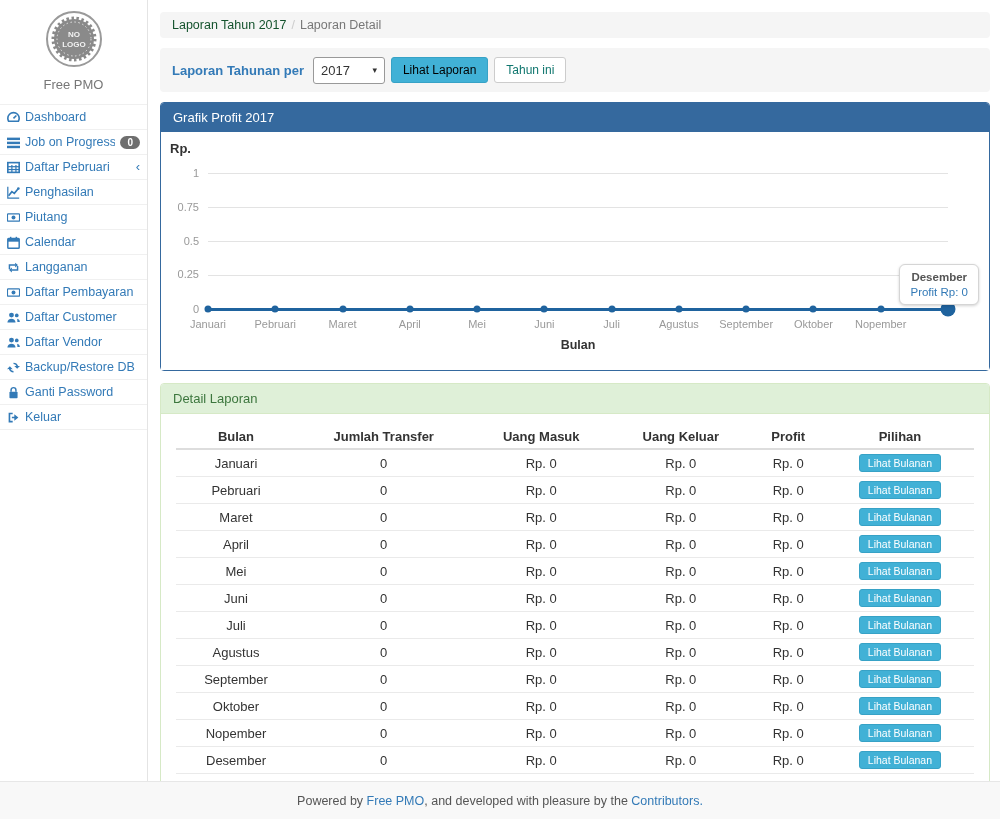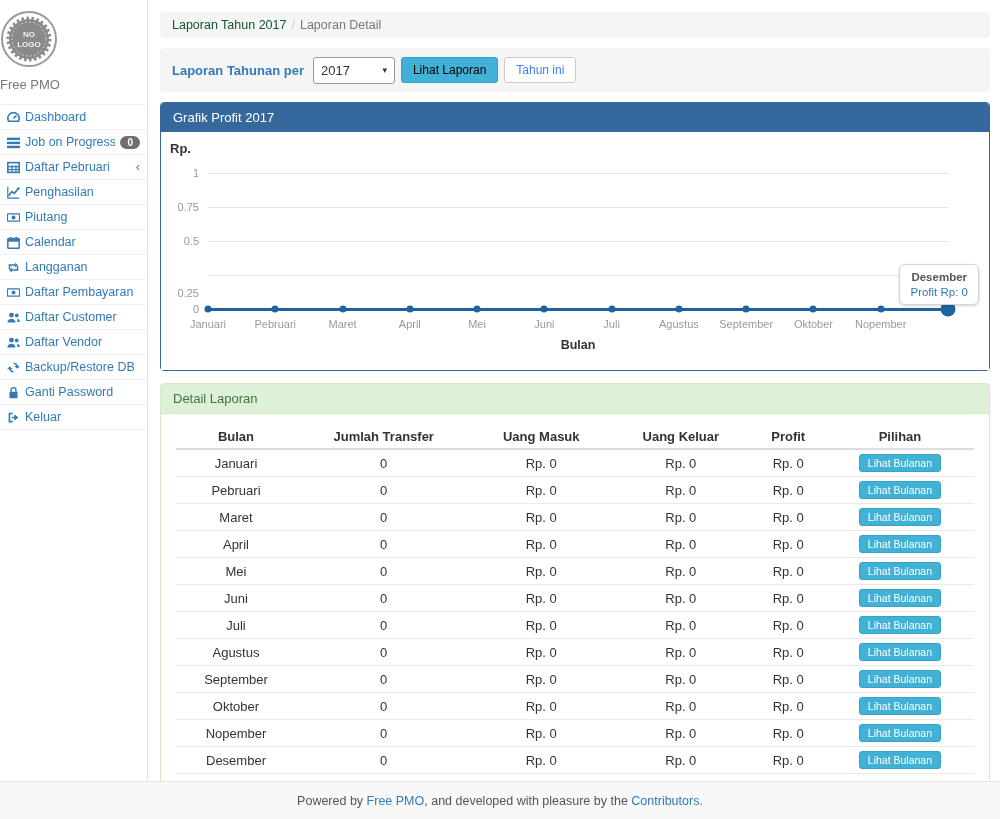--- a/index.html
+++ b/index.html
@@ -5,21 +5,21 @@
   html,body{margin:0;padding:0;}
   body{
     width:1000px;height:819px;position:relative;overflow:hidden;
     font-family:"Liberation Sans",sans-serif;font-size:13px;color:#333;background:#fff;
   }
   a{text-decoration:none;}
   .app{display:flex;height:782px;}
 
   
   .sidebar{width:148px;box-sizing:border-box;border-right:1px solid #e4e4e4;background:#fff;}
-  .logo-box{padding:10px 0 4px;text-align:left;}
+  .logo-box{padding:10px 0 4px;text-align:center;}
   .brand{color:#777;font-size:13px;margin-top:6px;}
   .menu{margin-top:8px;}
   .menu-item{display:flex;align-items:center;gap:5px;padding:5px 7px;border-top:1px solid #f0f0f0;
     color:#337ab7;font-size:12.5px;cursor:pointer;}
   .menu-item:last-child{border-bottom:1px solid #f0f0f0;}
   .mi-icon{width:13px;height:13px;display:inline-flex;flex:none;color:#337ab7;}
   .mi-icon svg{width:13px;height:13px;}
   .mi-label{flex:1;white-space:nowrap;overflow:hidden;}
   .mi-badge{background:#6e6e6e;color:#fff;border-radius:10px;font-size:10px;font-weight:bold;padding:1px 7px;}
   .mi-chevron{color:#337ab7;font-size:13px;line-height:10px;}
@@ -27,28 +27,28 @@
   
   .content{flex:1;box-sizing:border-box;padding:12px 10px 0 12px;overflow:hidden;}
   .breadcrumb-bar{background:#f5f5f5;border-radius:4px;padding:6px 12px;margin-bottom:10px;
     font-size:12.5px;color:#777;}
   .breadcrumb-bar a{color:#14532d;}
   .bc-sep{color:#ccc;margin:0 5px;}
 
   .form-bar{background:#f5f5f5;border-radius:4px;padding:8px 12px;margin-bottom:10px;height:44px;
     box-sizing:border-box;display:flex;align-items:center;gap:6px;}
   .form-label{color:#337ab7;font-weight:bold;margin-right:3px;}
-  .select{background:#fff;border:1px solid #999;border-radius:3px;height:27px;width:82px;
+  .select{background:#fff;border:1px solid #999;border-radius:3px;height:27px;width:72px;
     box-sizing:border-box;display:flex;align-items:center;justify-content:space-between;
     padding:0 7px;cursor:pointer;}
   .select .caret{font-size:9px;color:#333;}
   .btn{border-radius:3px;font-size:12px;padding:5px 11px;border:1px solid;cursor:pointer;
     font-family:inherit;line-height:14px;}
   .btn-info{background:#41b1d6;border-color:#37a2c6;color:#000000;}
-  .btn-default{background:#fff;border-color:#ccc;color:#3b82f6;}
+  .btn-default{background:#fff;border-color:#ccc;color:#0f766e;}
 
   
   .panel{border-radius:4px;margin-bottom:12px;}
   .panel-heading{padding:7px 12px;font-size:13px;border-radius:3px 3px 0 0;}
   .panel-primary{border:1px solid #35699e;}
   .panel-primary .panel-heading{background:#35699e;color:#fff;}
   .panel-success{border:1px solid #d6e9c6;}
   .panel-success .panel-heading{background:#dff0d8;color:#3c763d;border-bottom:1px solid #d6e9c6;}
 
   
@@ -254,21 +254,21 @@
     <div class="panel panel-primary">
       <div class="panel-heading">Grafik Profit 2017</div>
       <div class="chart-body" id="chart-body">
         <span class="rp-label">Rp.</span>
         <div class="chart-tooltip">
           <div class="tooltip-title">Desember</div>
           <div class="tooltip-text">Profit Rp: 0</div>
         </div>
       <div class="ytick" style="top: 177px;">0</div>
           <div class="gridline" style="left: 47px; width: 740px; top: 143px;"></div>
-          <div class="ytick" style="top: 161px;">0.25</div>
+          <div class="ytick" style="top: 142px;">0.25</div>
           <div class="gridline" style="left: 47px; width: 740px; top: 109px;"></div>
           <div class="ytick" style="top: 109px;">0.5</div>
           <div class="gridline" style="left: 47px; width: 740px; top: 75px;"></div>
           <div class="ytick" style="top: 75px;">0.75</div>
           <div class="gridline" style="left: 47px; width: 740px; top: 41px;"></div>
           <div class="ytick" style="top: 41px;">1</div>
           <div class="series-line" style="left: 47px; width: 740px; top: 176px; background: rgb(31, 99, 158);"></div>
           <div class="pt" style="left: 47px; top: 177px; background: rgb(31, 99, 158);"></div>
           <div class="xtick" style="left: 47px;">Januari</div>
           <div class="pt" style="left: 114.273px; top: 177px; background: rgb(31, 99, 158);"></div>

